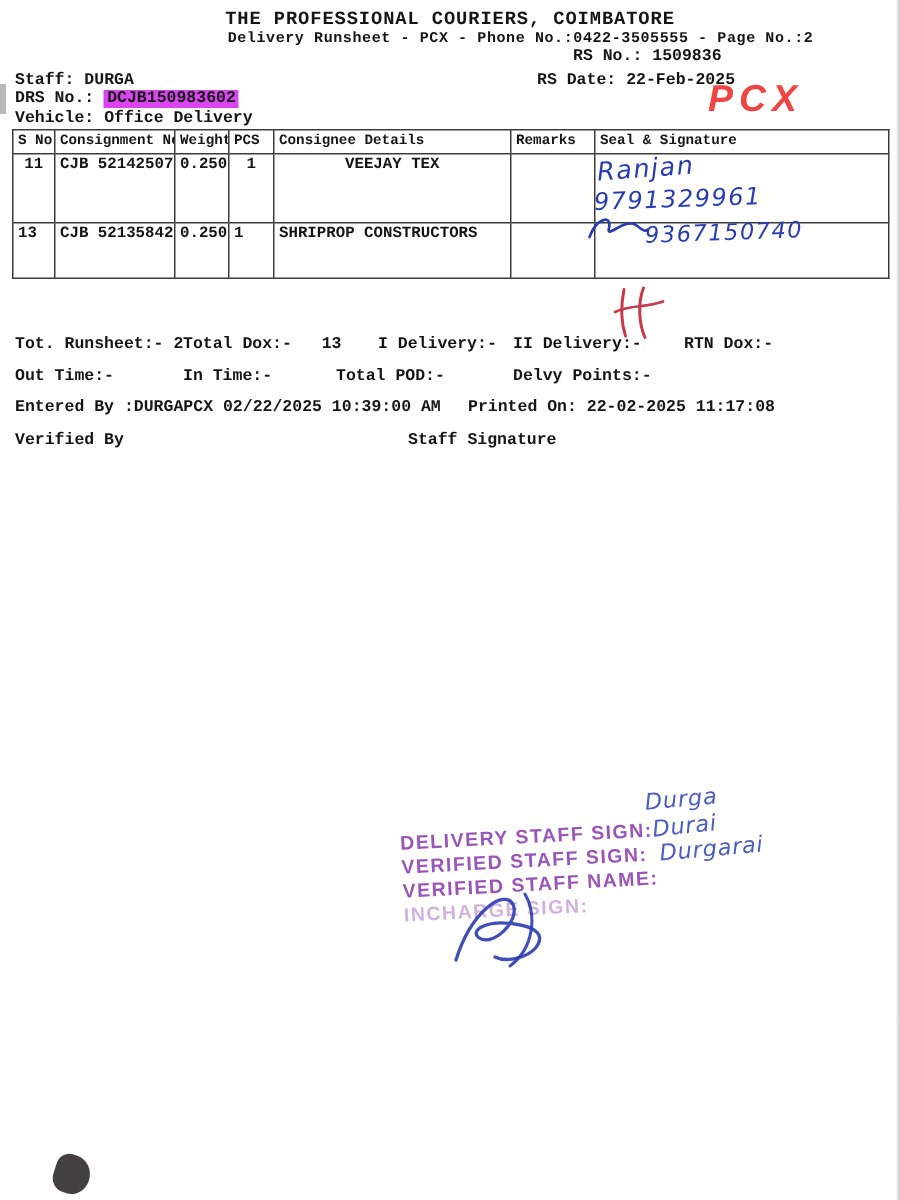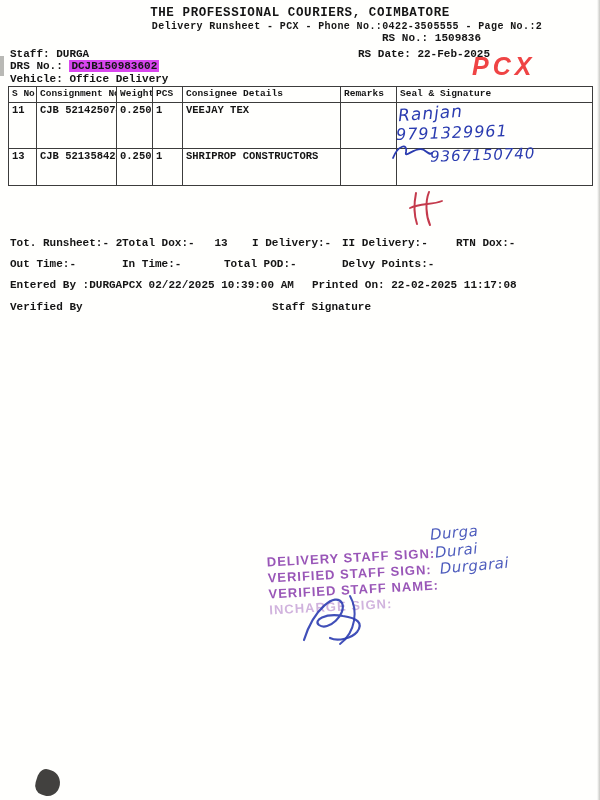--- a/index.html
+++ b/index.html
@@ -20,22 +20,22 @@
   table.runsheet-table{
     position:absolute;top:86px;left:8px;width:584px;
     border-collapse:collapse;table-layout:fixed;
   }
   table.runsheet-table th,table.runsheet-table td{
     border:1px solid #3c3c3c;vertical-align:top;text-align:left;
     padding:1px 3px;white-space:pre;overflow:hidden;
   }
   table.runsheet-table th{font-size:9.5px;font-weight:700;height:13px;}
   table.runsheet-table td{font-size:10.5px;font-weight:700;}
-  tr.r0 td{height:43px;} tr.r1 td{height:35px;} tr.r2 td{height:34px;}
-  .sum{font-size:11px;margin-top:13px;}
+  tr.r0 td{height:43px;text-align:center;} tr.r1 td{height:35px;} tr.r2 td{height:34px;}
+  .sum{font-size:11px;}
   .hand{font-family:"DejaVu Sans",sans-serif;font-style:italic;font-weight:400;color:#2b3cb0;}
   .ink-name{top:103px;left:398px;font-size:17px;transform:rotate(-4deg);letter-spacing:1px;}
   .ink-phone1{top:123px;left:396px;font-size:16px;transform:rotate(-2deg);letter-spacing:1px;}
   .ink-phone2{top:146px;left:430px;font-size:15px;transform:rotate(-2deg);letter-spacing:1px;}
   .sig-small{position:absolute;top:141px;left:390px;}
   .red-mark{position:absolute;top:190px;left:406px;}
   .stamp{
     position:absolute;top:541px;left:238px;width:270px;
     transform:rotate(-3deg);transform-origin:left top;
     font-family:"Liberation Sans",sans-serif;font-weight:700;

